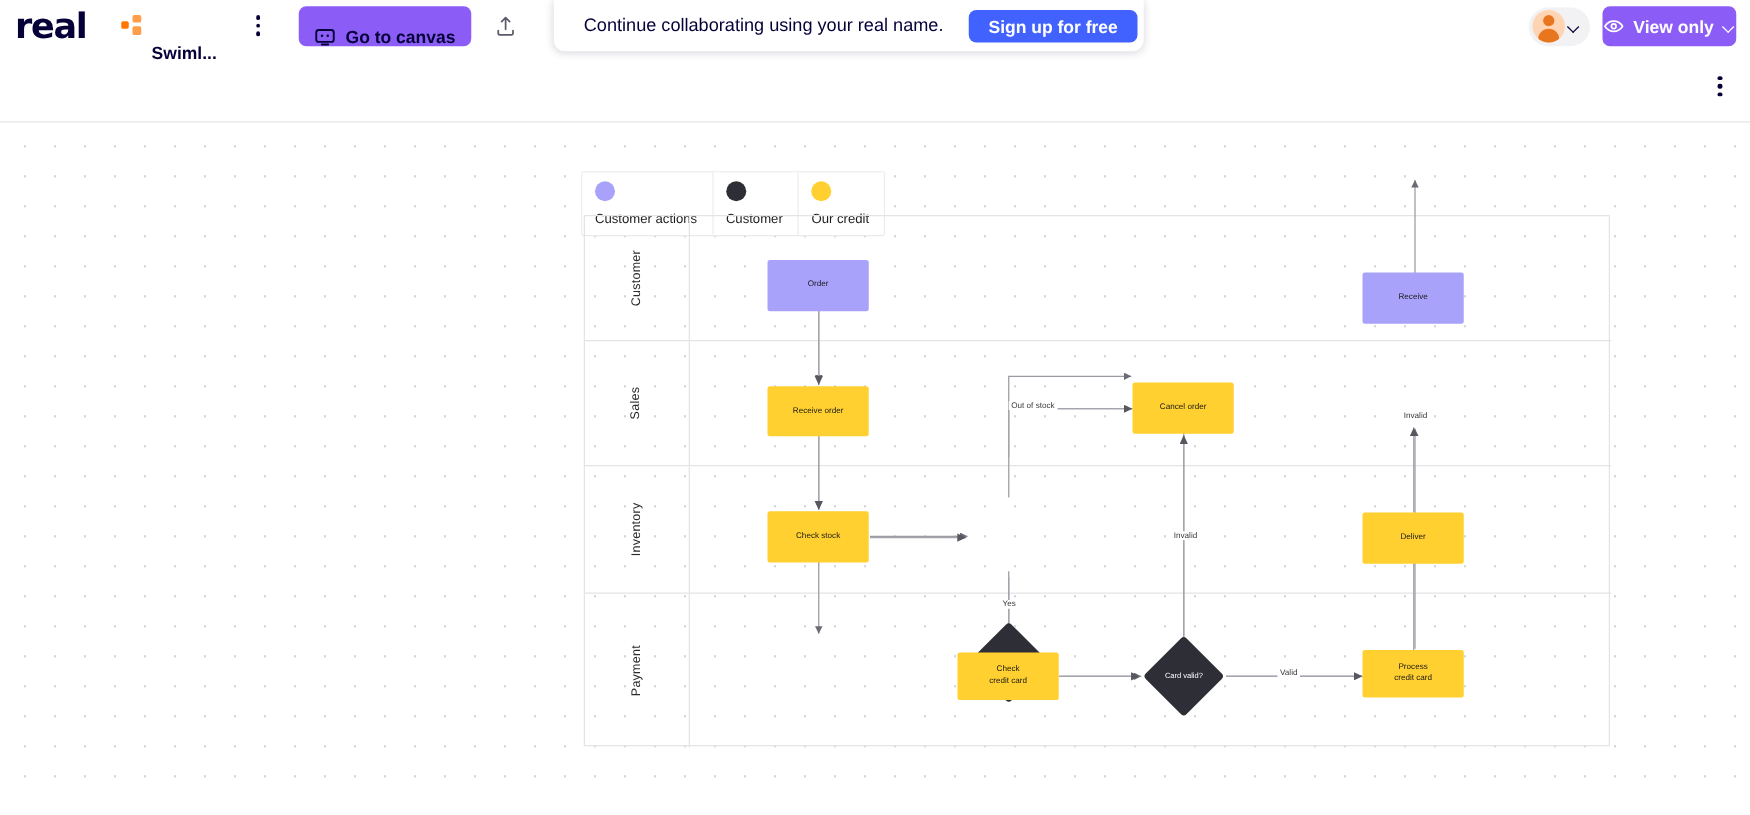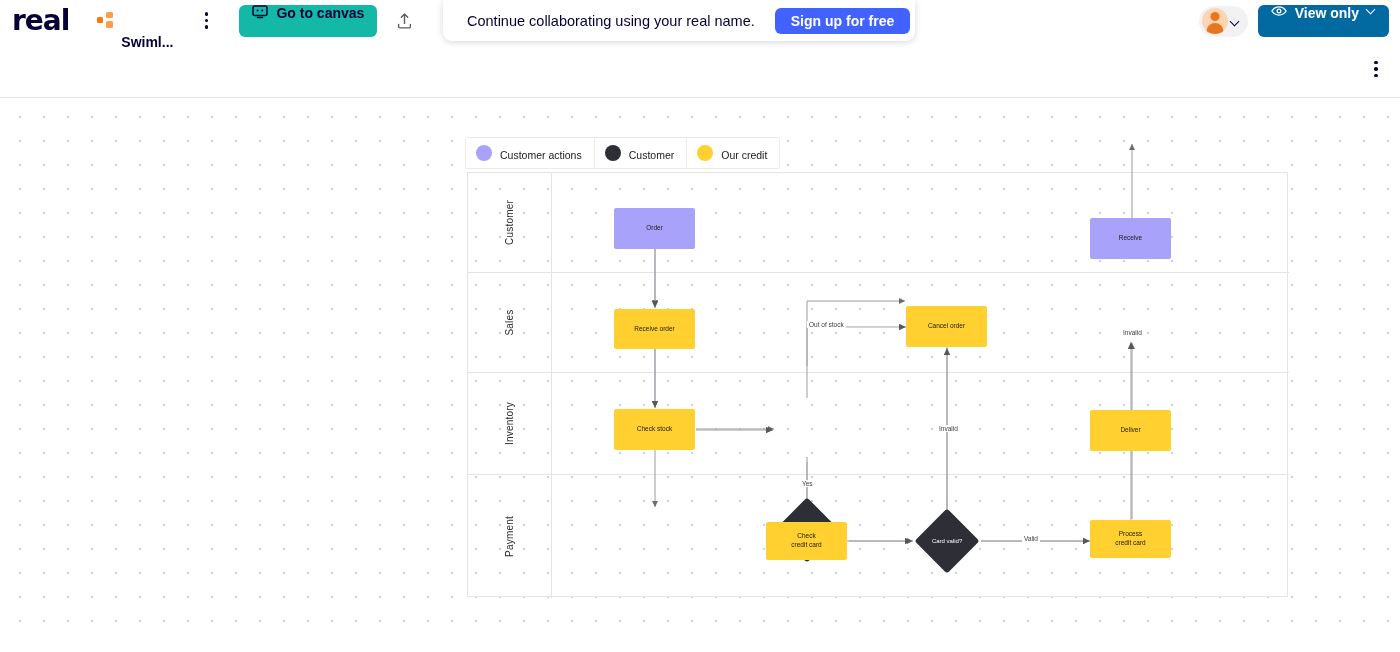--- a/index.html
+++ b/index.html
@@ -37,23 +37,23 @@
   .board-icon i:nth-child(2) { left: 9px;  top: 0;    width: 7px; height: 6px; }
   .board-icon i:nth-child(3) { left: 9px;  top: 9px;  width: 7px; height: 7px; }
   .board-name { font-size: 14px; color: #050038; font-weight: 600; white-space: nowrap; margin-top: 43px; }
   .kebab {
     width: 30px; height: 30px; margin-left: 12px;
     display: flex; flex-direction: column; align-items: center;
     justify-content: center; gap: 3px; border-radius: 4px; cursor: pointer;
   }
   .kebab span { width: 3.5px; height: 3.5px; border-radius: 50%; background: #050038; display: block; }
   .goto-canvas {
-    display: flex; align-items: flex-start; gap: 8px;
+    display: flex; align-items: flex-end; gap: 8px;
     margin-left: 18px; height: 32px; padding: 0 13px;
-    background: #14b8a6; border-radius: 6px; cursor: pointer;
+    background: #8b5cf6; border-radius: 6px; cursor: pointer;
     font-size: 14px; font-weight: 700; color: #050038; white-space: nowrap;
   }
   .upload-btn {
     width: 34px; height: 32px; margin-left: 10px;
     display: flex; align-items: center; justify-content: center;
     border-radius: 6px; cursor: pointer;
   }
 
   
   .banner {
@@ -96,23 +96,23 @@
   }
   .chev { width: 9px; height: 9px; position: relative; }
   .chev::after {
     content: ""; position: absolute; left: 0; top: 1px;
     width: 6px; height: 6px;
     border-right: 1.6px solid #050038; border-bottom: 1.6px solid #050038;
     transform: rotate(45deg);
   }
   .chev.white::after { border-color: #fff; }
   .view-only {
-    display: flex; align-items: flex-start; gap: 8px;
-    background: #0369a1; color: #fff; border-radius: 6px;
-    height: 32px; padding: 0 13px; cursor: pointer;
+    display: flex; align-items: center; gap: 8px;
+    background: #8b5cf6; color: #fff; border-radius: 6px;
+    height: 32px; padding: 0 1px; cursor: pointer;
     font-size: 14px; font-weight: 700; white-space: nowrap;
   }
 
   
   .subbar {
     position: absolute; top: 41px; left: 0;
     width: 1400px; height: 57px; background: #fff;
     border-bottom: 1px solid #e6e6e6; z-index: 30;
   }
   .subbar .kebab { position: absolute; right: 9px; top: 13px; }
@@ -131,24 +131,25 @@
     width: 1400px; height: 8px; background: #fff; z-index: 20;
   }
 
   
   .legend {
     position: absolute; left: 465px; top: 39px;
     display: flex; background: #ffffff;
     border: 1px solid #eaeaea; border-radius: 2px;
   }
   .legend-item {
-    display: flex; align-items: flex-end; gap: 8px;
+    display: flex; align-items: flex-start; gap: 8px;
     padding: 7px 12px 7px 10px;
     border-right: 1px solid #eaeaea;
     background: #fff;
+    flex-direction: column;
   }
   .legend-item:last-child { border-right: 0; }
   .legend-dot { width: 16px; height: 16px; border-radius: 50%; flex: 0 0 auto; }
   .legend-label { font-size: 10.5px; color: #1a1a1a; white-space: nowrap; }
 
   
   .frame {
     position: absolute; left: 467px; top: 74px;
     width: 821px; height: 425px;
     border: 1px solid #e4e4e4; background: transparent;

